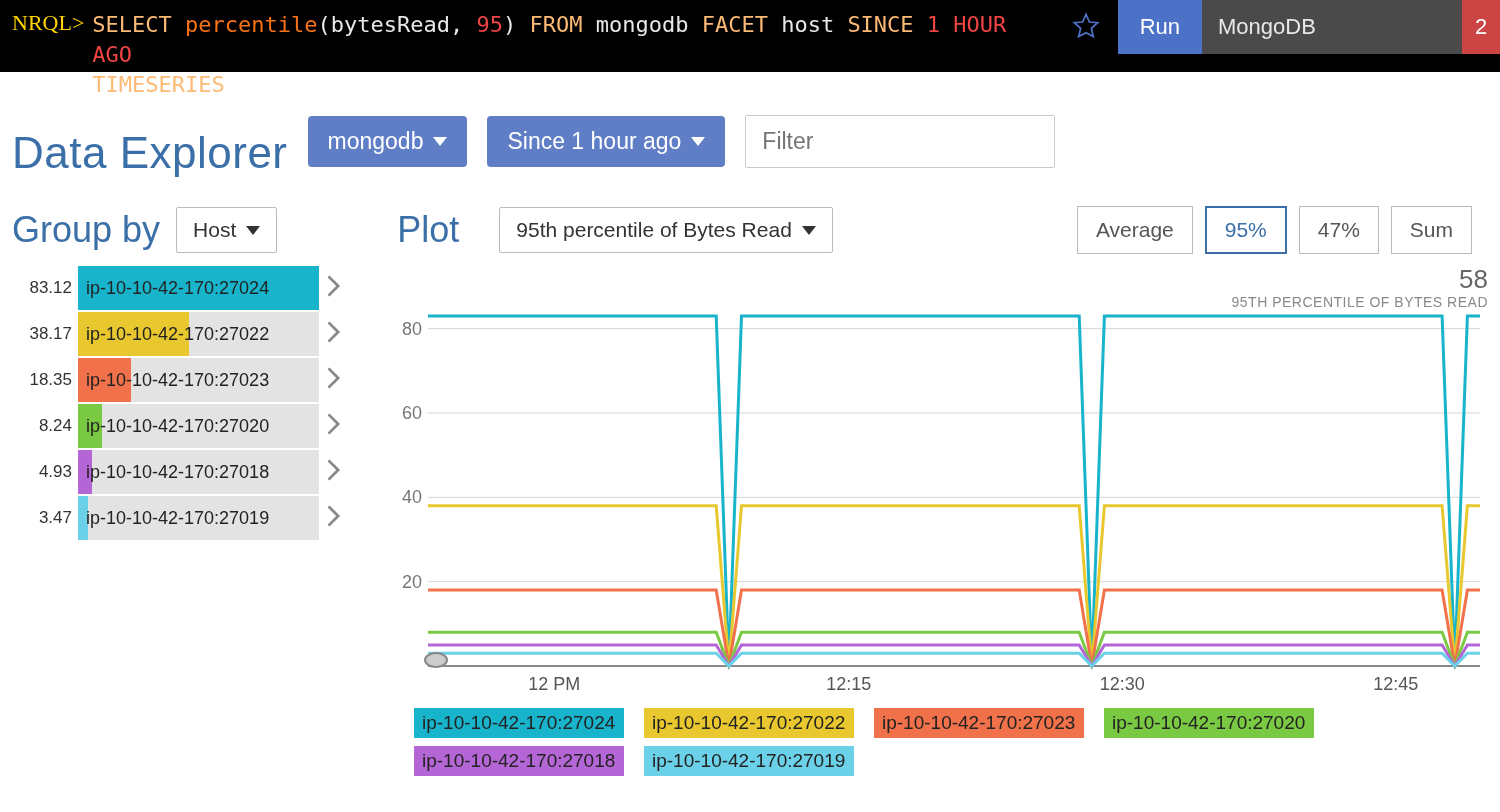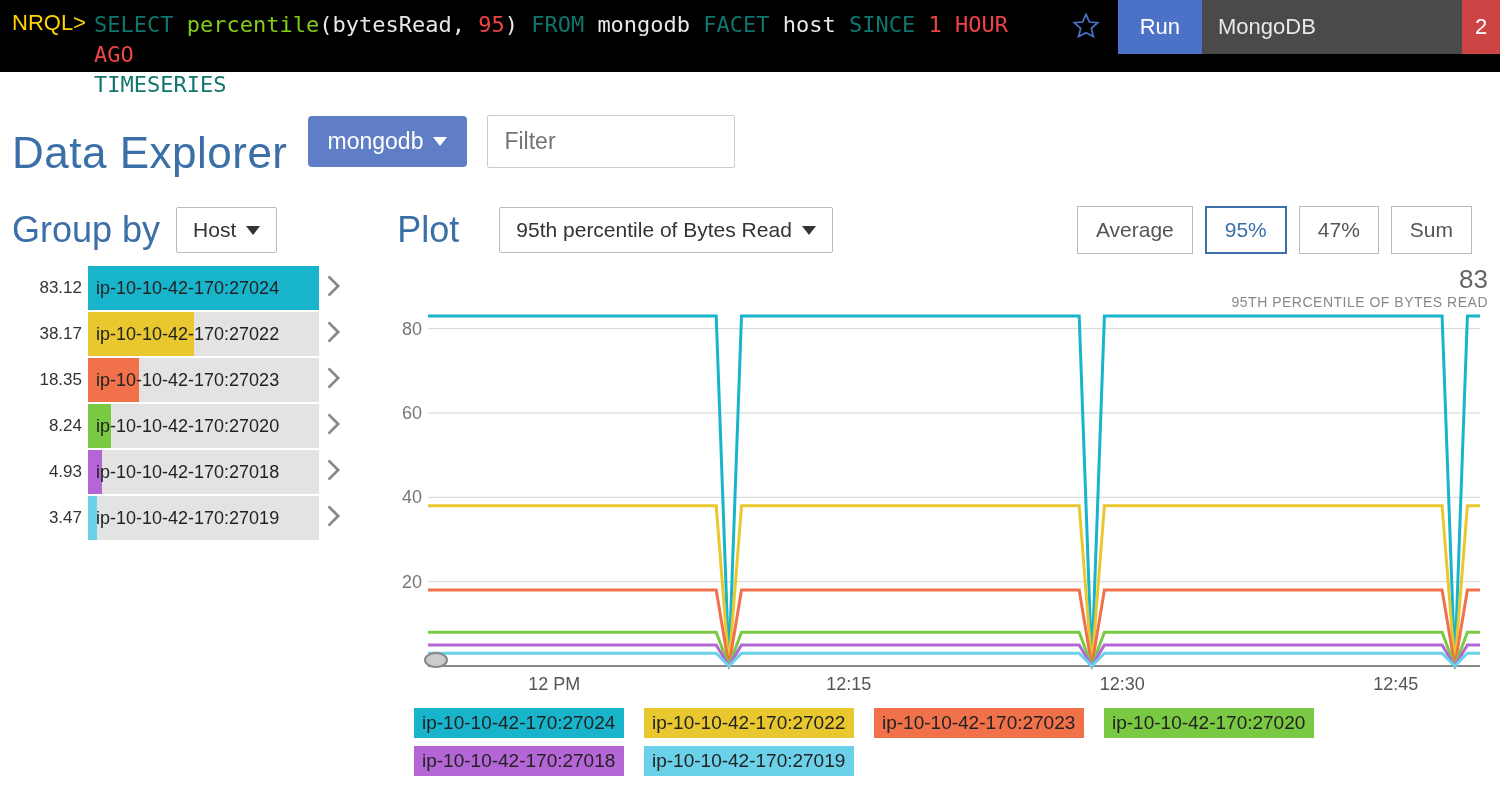--- a/index.html
+++ b/index.html
@@ -1,45 +1,45 @@
 <!DOCTYPE html>
 <html><head>
 <meta charset="utf-8">
 <style>
   * { box-sizing: border-box; margin: 0; padding: 0; }
   body { font-family: -apple-system, "Helvetica Neue", Arial, sans-serif; background: #fff; color: #2a2a2a; width: 1500px; }
   
   .nrql-bar { background: #000; display: flex; align-items: flex-start; height: 72px; }
-  .nrql-prompt { color: #ffd400; font-family: Liberation Sans, sans-serif; font-size: 22px; padding: 10px 8px 0 12px; white-space: nowrap; }
+  .nrql-prompt { color: #ffd400; font-family: Liberation Serif, serif; font-size: 22px; padding: 10px 8px 0 12px; white-space: nowrap; }
   .nrql-query { flex: 1; font-family: "Menlo","Consolas",monospace; font-size: 22px; padding: 10px 0 0 0; line-height: 30px; }
-  .tok-kw  { color: #0f766e; }
-  .tok-fn  { color: #84cc16; }
+  .tok-kw  { color: #fdba74; }
+  .tok-fn  { color: #f97316; }
   .tok-id  { color: #e8e8e8; }
   .tok-num { color: #ef4444; }
   .star-slot { width: 64px; display: flex; align-items: flex-start; justify-content: center; padding-top: 12px; }
   .star-slot svg { width: 28px; height: 28px; }
   .run-btn { background: #4c72c7; color: #fff; font-size: 22px; border: none; padding: 0 22px; height: 54px; margin-top: 0; cursor: pointer; }
   .app-tab { background: #4a4a4a; color: #e8e8e8; font-size: 22px; height: 54px; display: flex; align-items: center; padding: 0 16px; min-width: 260px; }
   .badge { background: #c44; color: #fff; width: 38px; height: 54px; display: flex; align-items: center; justify-content: center; font-size: 22px; }
   
   .header-row { display: flex; align-items: center; gap: 20px; padding: 32px 12px 16px 12px; }
   .page-title { color: #3b6fa8; font-weight: 300; font-size: 44px; letter-spacing: 0.5px; margin-top: 24px; }
   .dd { background: #5f7ec6; color: #fff; font-size: 23px; border: none; border-radius: 4px; padding: 12px 20px; cursor: pointer; display: flex; align-items: center; gap: 10px; }
   .caret-down { width: 0; height: 0; border-left: 7px solid transparent; border-right: 7px solid transparent; border-top: 9px solid currentColor; display: inline-block; }
-  .filter-input { border: 1px solid #ccc; font-size: 23px; padding: 12px 16px; width: 248px; border-radius: 2px; color: #555; }
+  .filter-input { border: 1px solid #ccc; font-size: 23px; padding: 12px 16px; width: 310px; border-radius: 2px; color: #555; }
   
   .controls-row { display: flex; align-items: center; padding: 12px 28px 4px 12px; }
   .sec-title { color: #3b6fa8; font-weight: 300; font-size: 36px; margin-right: 16px; }
   .light-dd { background: #fff; border: 1px solid #bbb; color: #333; font-size: 21px; padding: 10px 16px; cursor: pointer; display: flex; align-items: center; gap: 10px; border-radius: 2px; }
   .gap { flex: 0 0 120px; }
   .agg-group { margin-left: auto; display: flex; gap: 12px; }
   .agg-btn { border: 1px solid #bbb; background: #fff; padding: 10px 18px; font-size: 21px; color: #555; cursor: pointer; }
   .agg-btn.active { border: 2px solid #3b6fa8; color: #3b6fa8; }
   
-  .main { display: flex; padding: 8px 12px 0 28px; gap: 39px; margin-left: 10px; }
+  .main { display: flex; padding: 8px 12px 0 28px; gap: 39px; }
   .host-col { width: 340px; }
   .host-row { display: flex; align-items: center; height: 44px; margin-bottom: 2px; }
   .host-val { width: 50px; text-align: right; font-size: 17px; color: #333; padding-right: 6px; }
   .bar-track { flex: 1; height: 44px; background: #e3e3e3; position: relative; display: flex; align-items: center; overflow: hidden; }
   .bar-fill { position: absolute; left: 0; top: 0; bottom: 0; }
   .bar-label { position: relative; z-index: 2; font-size: 18px; color: #222; padding-left: 8px; white-space: nowrap; }
   .chev { width: 30px; text-align: center; color: #888; }
   .chev svg { width: 14px; height: 22px; }
   
   .chart-col { flex: 1; position: relative; }
@@ -74,20 +74,24 @@
   </div>
   <div class="badge">2</div>
 </div>
 
 <div class="header-row">
   <div class="page-title">Data Explorer</div>
   <button class="dd">
     <span>mongodb</span>
     <span class="caret-down"></span>
   </button>
+  <button class="dd">
+    <span>Since 1 hour ago</span>
+    <span class="caret-down"></span>
+  </button>
   <input class="filter-input" placeholder="Filter" style="">
 </div>
 
 <div class="controls-row">
   <div class="sec-title">Group by</div>
   <button class="light-dd">
     <span>Host</span>
     <span class="caret-down" style="border-top-color:#333"></span>
   </button>
   <div class="gap"></div>
@@ -161,21 +165,21 @@
         <div class="bar-track">
           <div class="bar-fill" style="width:4%;background:#6bd1e8"></div>
           <span class="bar-label">ip-10-10-42-170:27019</span>
         </div>
         <div class="chev"><svg viewBox="0 0 10 16">
             <path d="M1 1l7 7-7 7" fill="none" stroke="#888" stroke-width="2"></path>
           </svg></div>
       </div>
     </div>
   <div class="chart-col">
-    <div class="chart-max">83</div>
+    <div class="chart-max">58</div>
     <div class="chart-sub">95TH PERCENTILE OF BYTES READ</div>
     <svg class="chart" id="chart-svg" width="1100" height="432">
         <line class="grid-line" x1="40" x2="1092" y1="315.66265060240966" y2="315.66265060240966"></line>
         <text class="y-label" x="34" y="321.66265060240966">20</text>
         <line class="grid-line" x1="40" x2="1092" y1="231.32530120481928" y2="231.32530120481928"></line>
         <text class="y-label" x="34" y="237.32530120481928">40</text>
         <line class="grid-line" x1="40" x2="1092" y1="146.9879518072289" y2="146.9879518072289"></line>
         <text class="y-label" x="34" y="152.9879518072289">60</text>
         <line class="grid-line" x1="40" x2="1092" y1="62.650602409638566" y2="62.650602409638566"></line>
         <text class="y-label" x="34" y="68.65060240963857">80</text>

